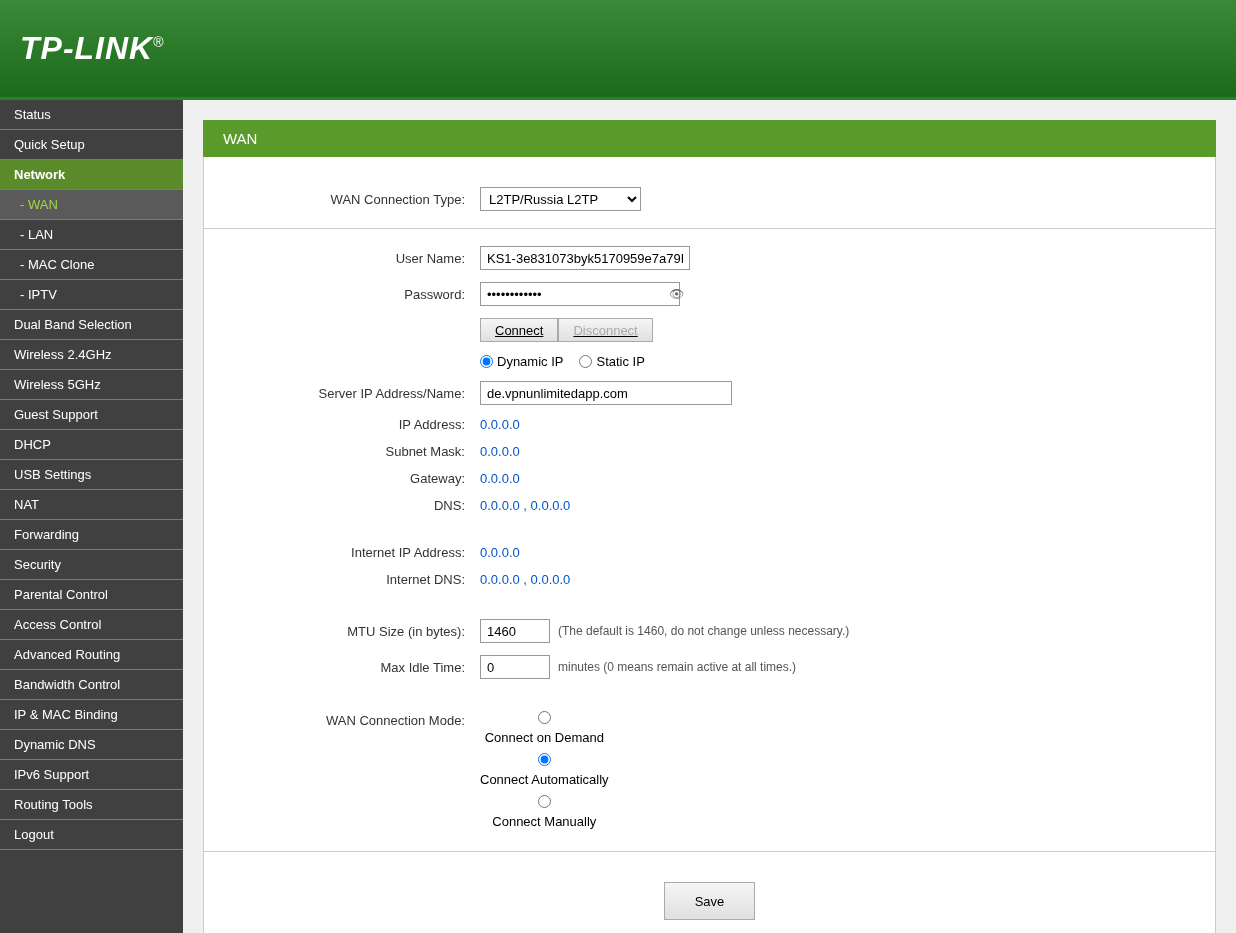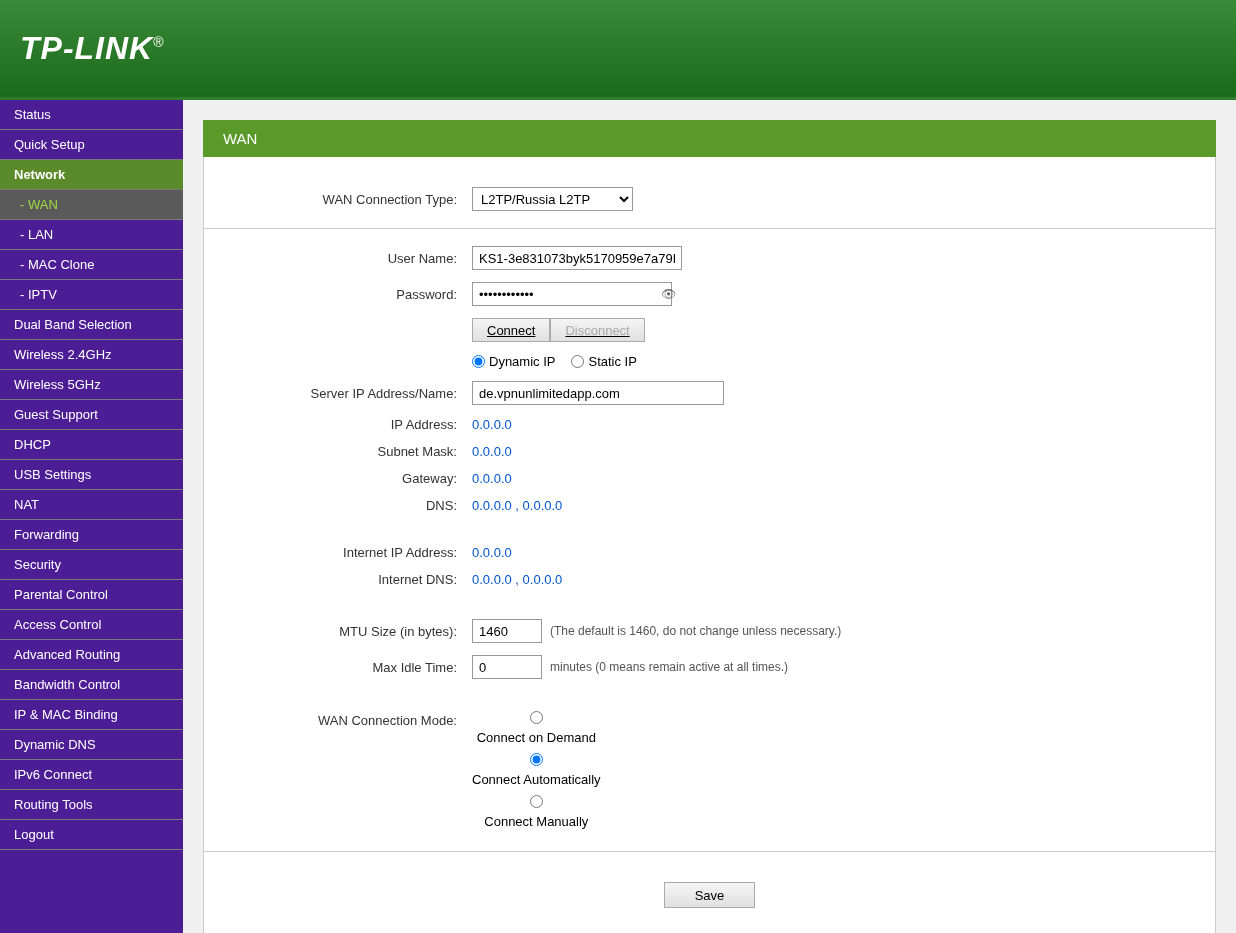--- a/index.html
+++ b/index.html
@@ -27,21 +27,21 @@
     
     .main-layout {
       display: flex;
       flex: 1;
       overflow: hidden;
     }
 
     
     .sidebar {
       width: 183px;
-      background: #4c1d95;
+      background: #404040;
       flex-shrink: 0;
       overflow-y: auto;
     }
     .sidebar-item {
       display: block;
       padding: 7px 10px 7px 14px;
       color: #fff;
       text-decoration: none;
       font-size: 13px;
       cursor: pointer;
@@ -80,21 +80,21 @@
 
     .divider {
       border: none;
       border-top: 1px solid #ccc;
       margin: 15px 0;
     }
 
     .form-row {
       display: flex;
       align-items: center;
-      margin: 8px 8px;
+      margin: 8px 16px;
       padding: 2px 0;
     }
 
     .form-label {
       text-align: right;
       width: 260px;
       padding-right: 15px;
       color: #333;
       font-size: 13px;
       flex-shrink: 0;
@@ -198,21 +198,21 @@
     }
 
     .save-row {
       display: flex;
       justify-content: center;
       padding: 15px 0 5px 0;
     }
     .save-btn {
       padding: 4px 30px;
       font-size: 13px;
-      height: 26px;
+      height: 38px;
     }
   </style>
 </head>
 <body>
 
 <div class="header">
   <div class="logo">
     <span>TP-LINK</span><span class="reg">®</span>
   </div>
 </div>
@@ -235,21 +235,21 @@
     <div class="sidebar-item">USB Settings</div>
     <div class="sidebar-item">NAT</div>
     <div class="sidebar-item">Forwarding</div>
     <div class="sidebar-item">Security</div>
     <div class="sidebar-item">Parental Control</div>
     <div class="sidebar-item">Access Control</div>
     <div class="sidebar-item">Advanced Routing</div>
     <div class="sidebar-item">Bandwidth Control</div>
     <div class="sidebar-item">IP &amp; MAC Binding</div>
     <div class="sidebar-item">Dynamic DNS</div>
-    <div class="sidebar-item">IPv6 Connect</div>
+    <div class="sidebar-item">IPv6 Support</div>
     <div class="sidebar-item">Routing Tools</div>
     <div class="sidebar-item">Logout</div>
   </nav>
 
   <div class="content">
 
     <div class="page-title-bar">WAN</div>
 
     <div class="form-area">
 

